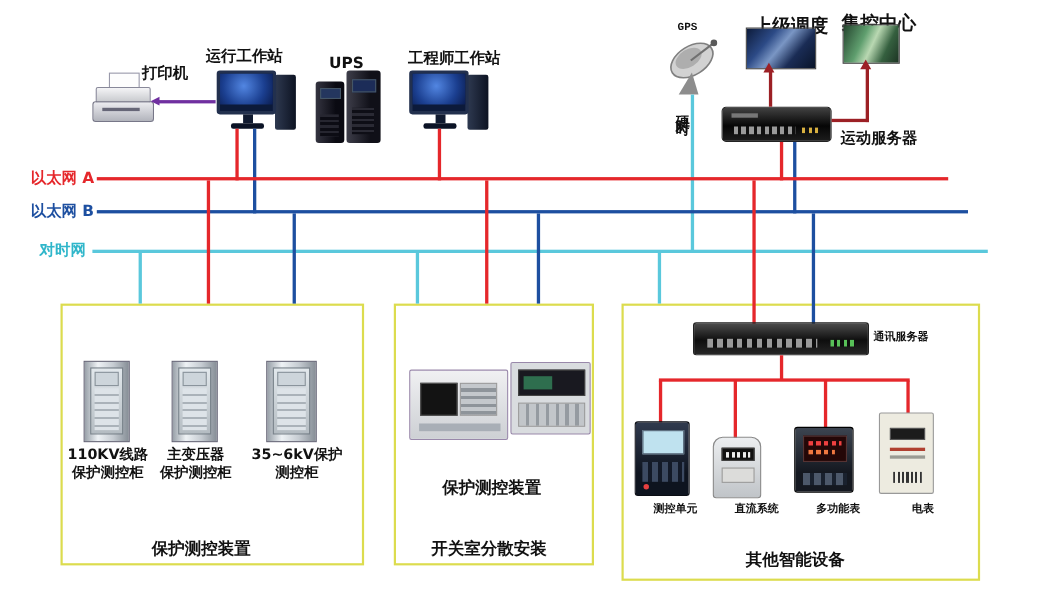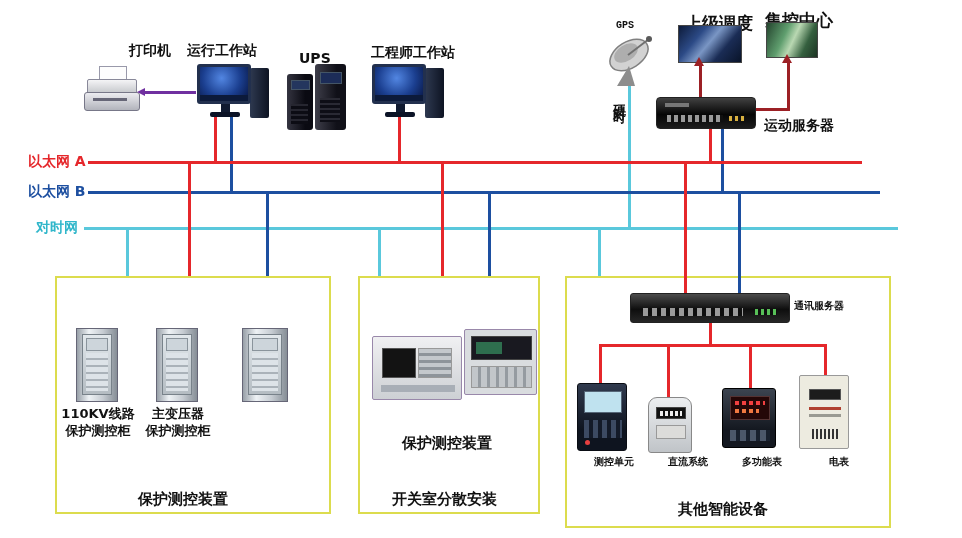--- a/index.html
+++ b/index.html
@@ -116,21 +116,21 @@
 </style>
 </head>
 <body>
 
 <div class="stage">
 
   <div class="box" style="left:55px;top:276px;width:276px;height:238px;"></div>
   <div class="box" style="left:358px;top:276px;width:182px;height:238px;"></div>
   <div class="box" style="left:565px;top:276px;width:326px;height:252px;"></div>
 
-  <div class="lbl" style="left:101px;top:42px;margin-left:28px;">打印机</div>
+  <div class="lbl" style="left:101px;top:58px;margin-left:28px;">打印机</div>
   <div class="printer-icon">
     <div class="paper"></div>
     <div class="mid"></div>
     <div class="base"></div>
     <div class="slot"></div>
   </div>
   <div class="hline c-purple" style="left:144px;top:91px;width:52px;"></div>
   <div class="arr-left" style="left:137px;top:88px;"></div>
 
   <div class="lbl" style="left:187px;top:42px;">运行工作站</div>
@@ -222,20 +222,22 @@
       <div class="door"></div>
     </div>
   <div class="cab" style="left:242px;top:328px;width:46px;">
       <div class="door"></div>
     </div>
 
   <div class="mlbl" style="left:54px;top:406px;width:88px;">110KV线路
 保护测控柜</div>
   <div class="mlbl" style="left:138px;top:406px;width:80px;">主变压器
 保护测控柜</div>
+  <div class="mlbl" style="left:224px;top:406px;width:92px;">35~6kV保护
+测控柜</div>
 
   <div class="lbl big" style="left:138px;top:490px;">保护测控装置</div>
 
   <div class="pdev1">
     <div class="scr"></div>
     <div class="btns"></div>
     <div class="strip"></div>
   </div>
   <div class="pdev2">
     <div class="top"></div>

